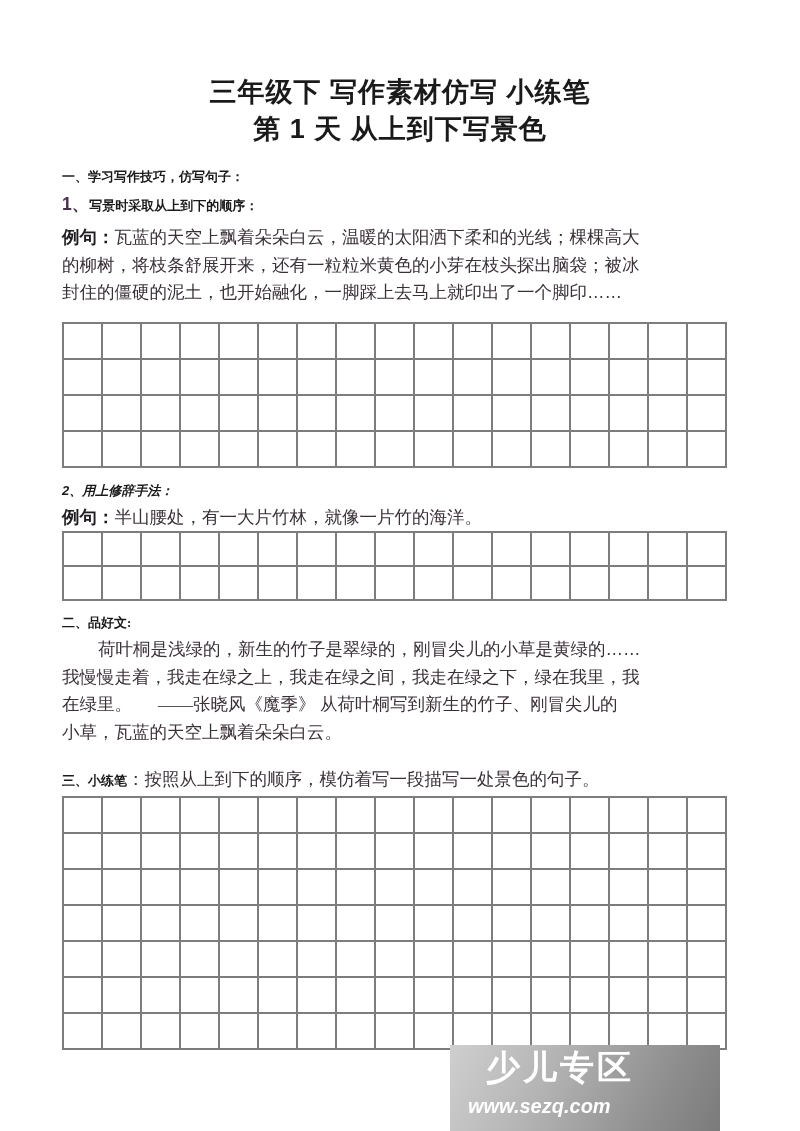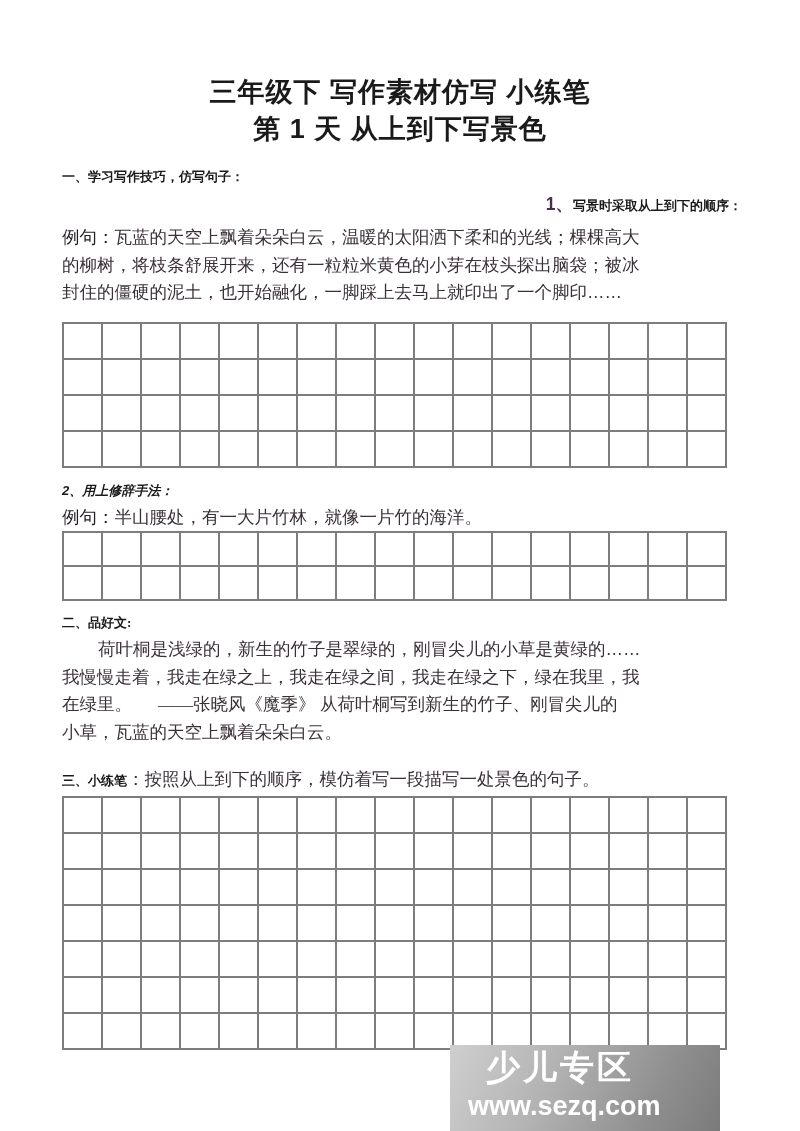--- a/index.html
+++ b/index.html
@@ -48,21 +48,21 @@
     width: 680px;
     font-size: 17.5px;
     line-height: 26px;
     white-space: nowrap;
   }
   .head {
     font-weight: bold;
     color: #1a1a1a;
     font-size: 13px;
   }
-  .b { font-weight: normal; color: #1f1b20; }
+  .b { font-weight: bold; color: #1f1b20; }
   .num1 { color: #4a2f4f; font-weight: bold; }
 
   .para {
     position: absolute;
     left: 62px;
     width: 682px;
     font-size: 17.5px;
     line-height: 27.5px;
     text-align: justify;
   }
@@ -111,41 +111,42 @@
     font-weight: bold;
     color: #ffffff;
     letter-spacing: 3px;
     line-height: 40px;
     white-space: nowrap;
   }
   .wm-url {
     position: absolute;
     left: 18px;
     top: 44px;
-    font-size: 27px;
+    font-size: 20px;
     font-weight: bold;
     color: #ffffff;
     letter-spacing: 0px;
     line-height: 34px;
     white-space: nowrap;
+    font-style: italic;
   }
 </style>
 </head>
 <body>
 
 <div class="page">
 
   <div class="title-block">
     <div class="title-line">三年级下 写作素材仿写 小练笔</div>
     <div class="title-line">第 1 天 从上到下写景色</div>
   </div>
 
   <div class="txt head" style="top:158px;">一、学习写作技巧，仿写句子：</div>
 
-  <div class="txt" style="top:185px;text-align:right;">
+  <div class="txt" style="top:185px;">
     <span class="num1">1、</span><span class="head">写景时采取从上到下的顺序：</span>
   </div>
 
   <div class="para" style="top:218px;">
     <div class="para-line"><span class="b">例句：</span><span>瓦蓝的天空上飘着朵朵白云，温暖的太阳洒下柔和的光线；棵棵高大</span></div>
     <div class="para-line">的柳树，将枝条舒展开来，还有一粒粒米黄色的小芽在枝头探出脑袋；被冰</div>
     <div class="para-line">封住的僵硬的泥土，也开始融化，一脚踩上去马上就印出了一个脚印……</div>
   </div>
 
   <div class="grid" id="grid1" style="top: 316px; width: 665px; grid-template-columns: repeat(17, 1fr); grid-auto-rows: 36px;">

